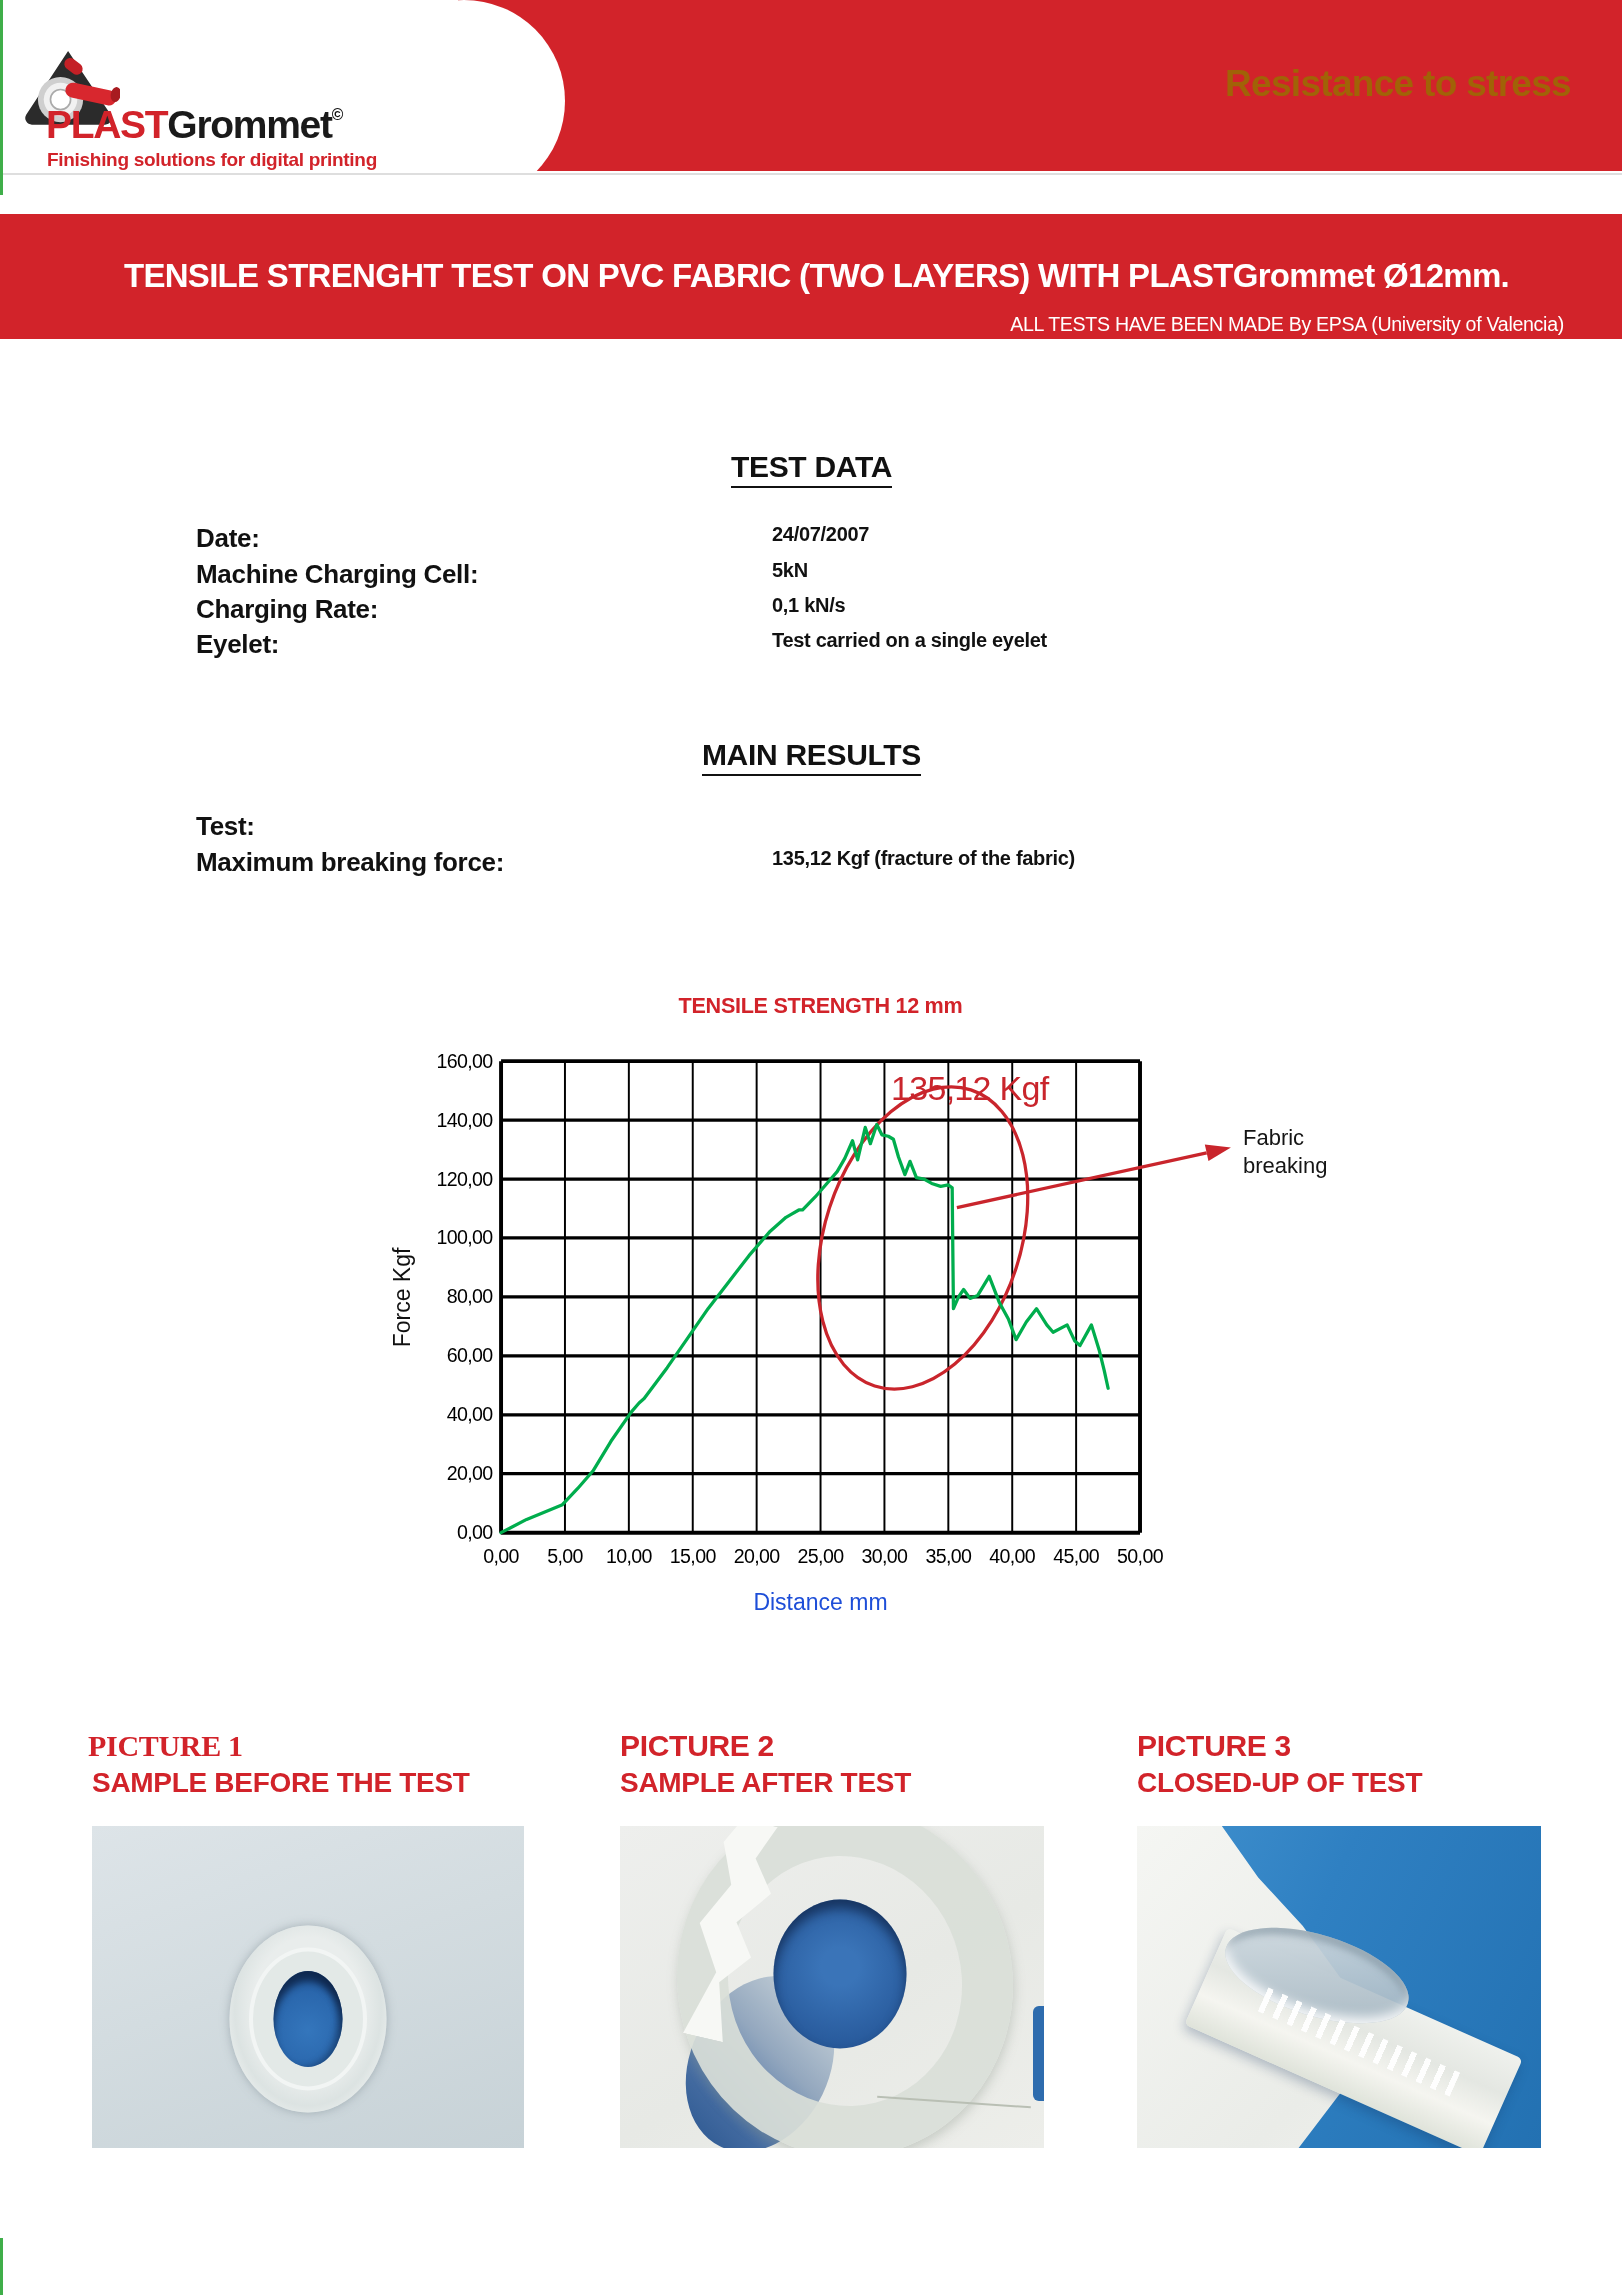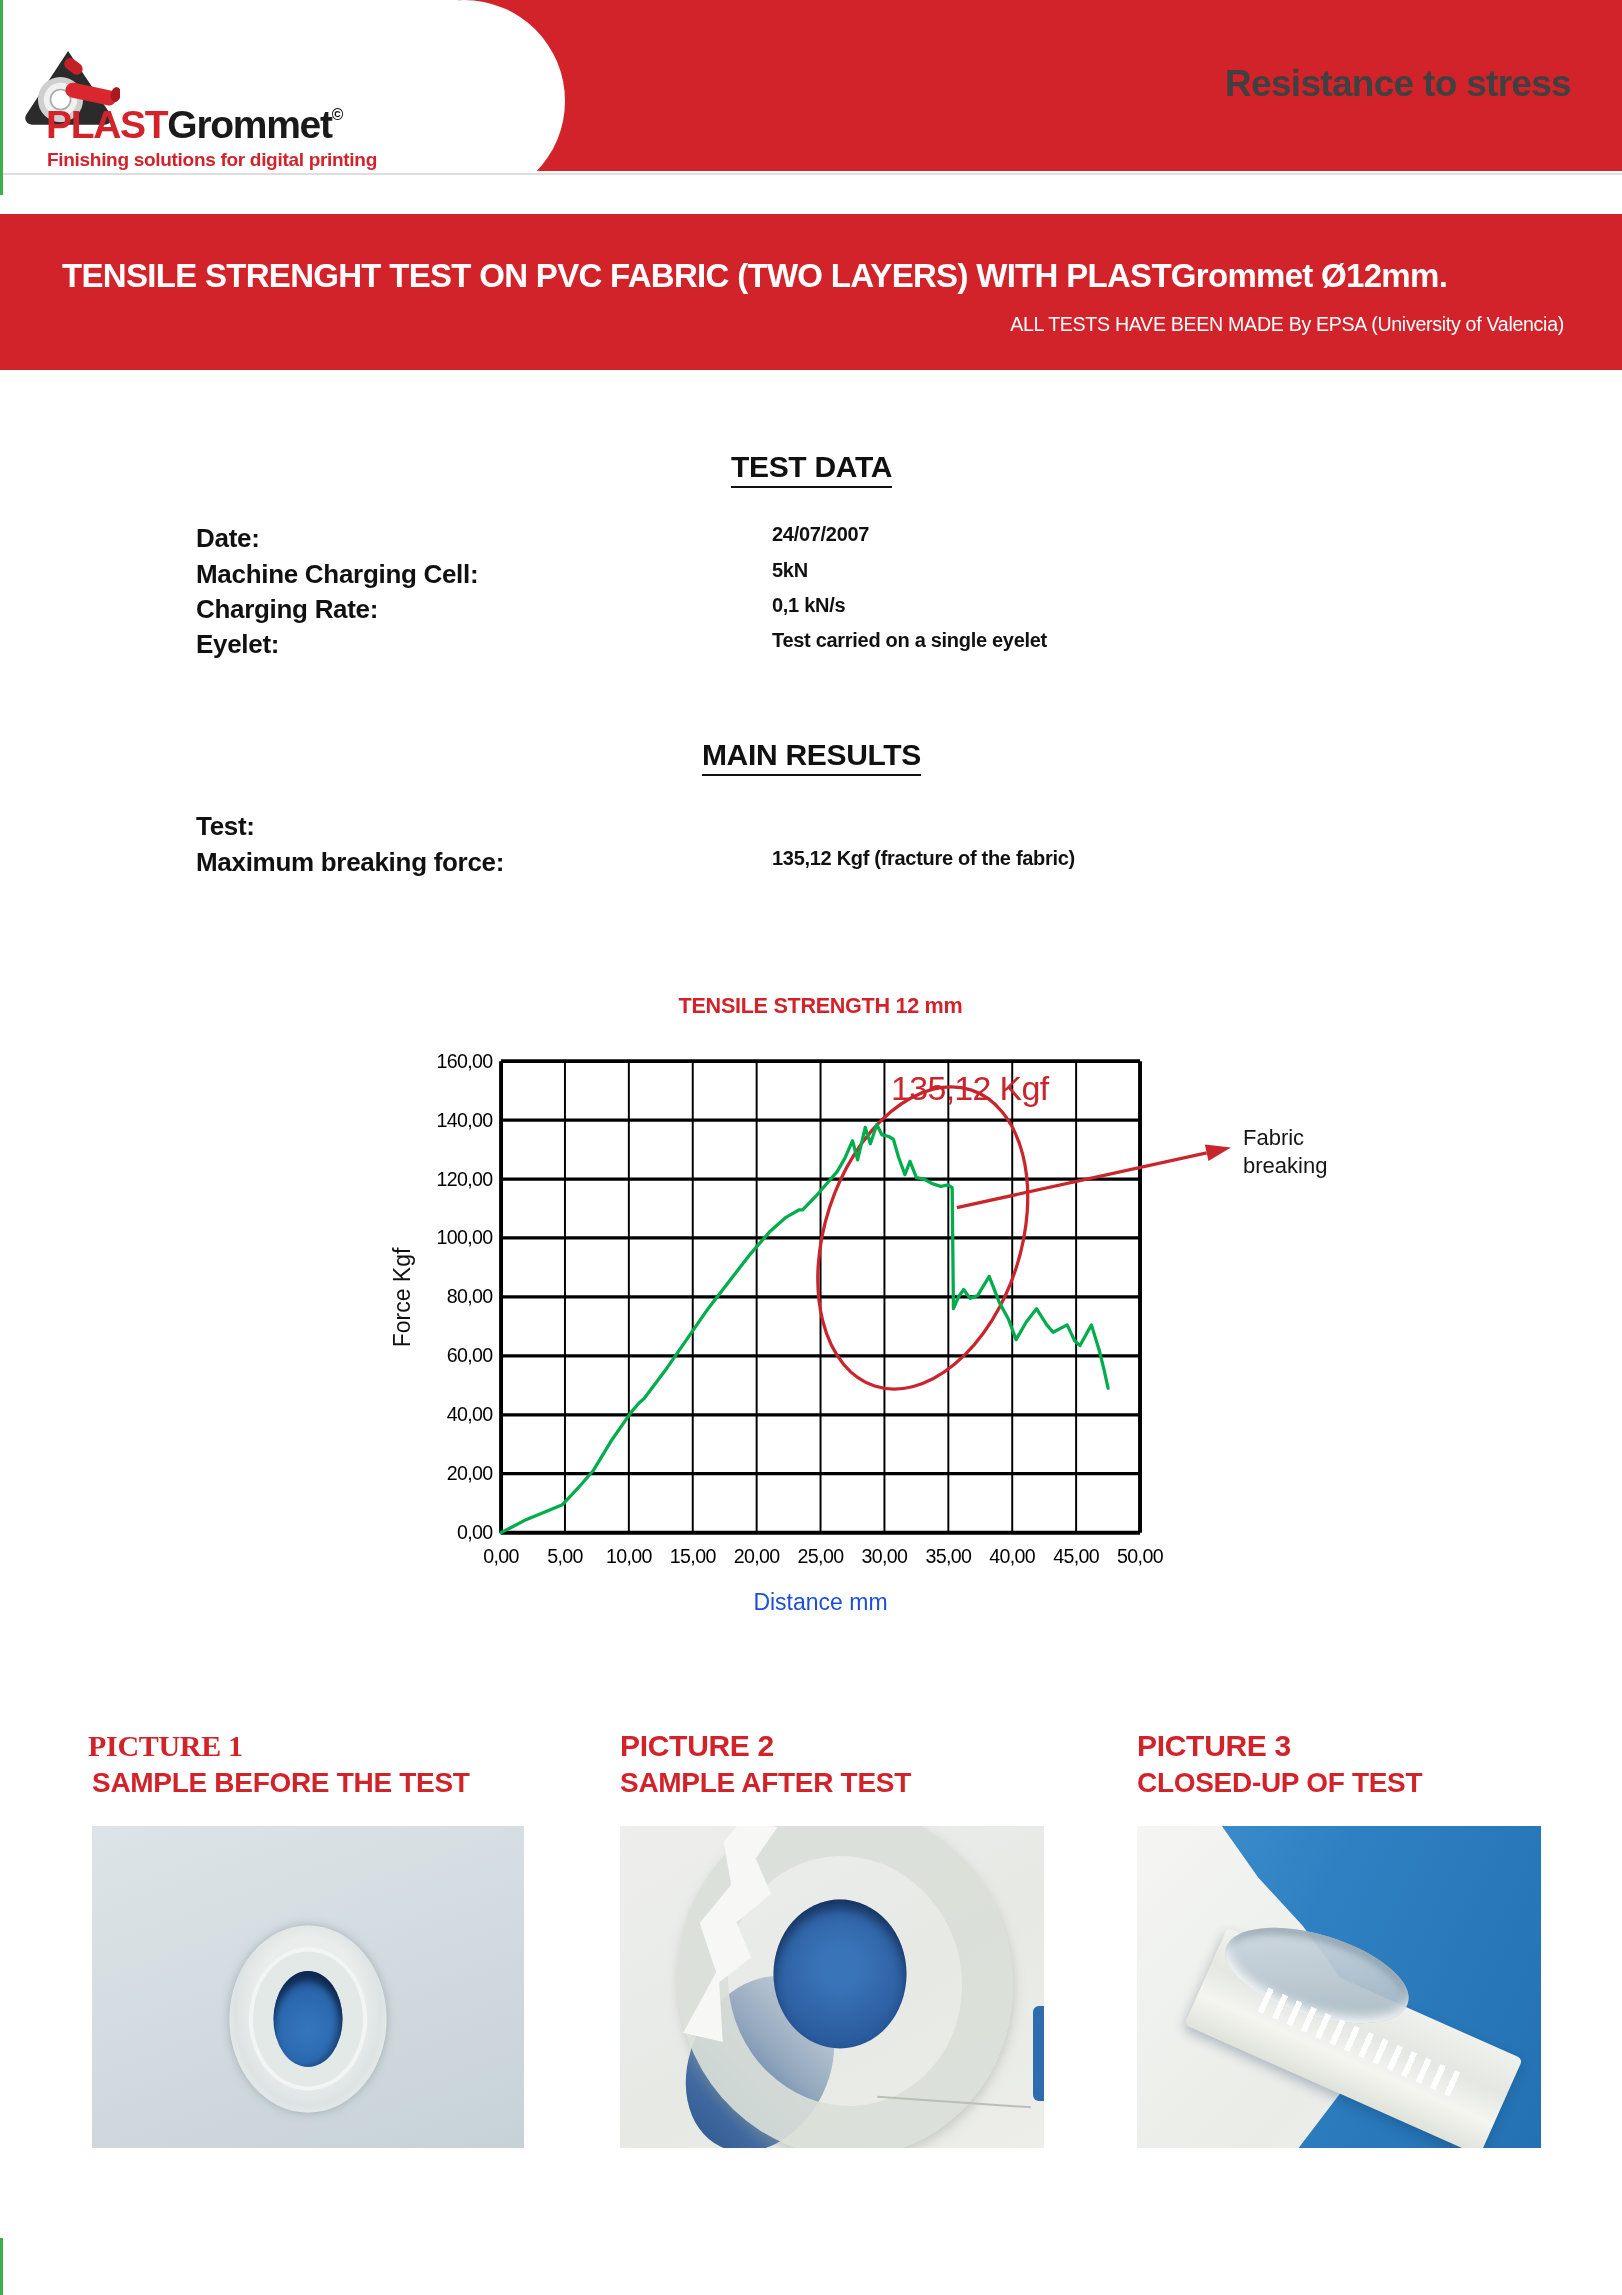--- a/index.html
+++ b/index.html
@@ -3,29 +3,29 @@
 <meta charset="utf-8">
 <style>
   html,body{margin:0;padding:0;background:#888;}
   #page{position:relative;width:1623px;height:2295px;background:#ffffff;
         font-family:"Liberation Sans", sans-serif;color:#111;overflow:hidden;}
 
   
   #header{position:absolute;left:0;top:0;width:1623px;height:173px;background:#fff;overflow:hidden;border-bottom:2px solid #dedede;}
   #header-red{position:absolute;left:458px;top:0;right:0;height:171px;background:#D2232A;}
   #header-curve{position:absolute;left:363px;top:0;width:202px;height:202px;border-radius:50%;background:#ffffff;}
-  #banner-text{position:absolute;right:52px;top:63px;font-size:37px;font-weight:bold;color:#404040;letter-spacing:-0.7px;}
+  #banner-text{position:absolute;right:52px;top:63px;font-size:37px;font-weight:bold;color:#a16207;letter-spacing:-0.7px;}
   #logo-triangle{position:absolute;left:21.6px;top:50px;}
   #brand{position:absolute;left:46px;top:105px;font-size:39px;font-weight:bold;letter-spacing:-1.3px;line-height:1;}
   #brand .red{color:#D2232A;} #brand .black{color:#1a1a1a;}
   #brand sup{font-size:15.7px;vertical-align:18.3px;}
   #tagline{position:absolute;left:47px;top:149px;font-size:19px;font-weight:bold;color:#D2232A;letter-spacing:-0.3px;}
 
   
-  #title-band{position:absolute;left:0;top:214px;width:1623px;height:156px;background:#D2232A;}
+  #title-band{position:absolute;left:0;top:214px;width:1623px;height:125px;background:#D2232A;text-align:center;}
   #band-title{position:absolute;left:62px;top:43px;right:52px;font-size:33px;font-weight:bold;color:#fff;letter-spacing:-0.7px;white-space:nowrap;}
   #band-subtitle{position:absolute;right:59px;top:99px;font-size:19.6px;font-weight:500;color:#fff;letter-spacing:-0.3px;}
 
   
   .section-heading{position:absolute;left:0;width:1623px;text-align:center;font-size:30px;font-weight:bold;letter-spacing:-0.3px;}
   .section-heading span{display:inline-block;border-bottom:2.6px solid #111;padding-bottom:2px;}
   .row-label{position:absolute;left:196px;font-size:26px;font-weight:bold;letter-spacing:-0.3px;}
   .row-value{position:absolute;left:772px;font-size:20px;font-weight:bold;letter-spacing:-0.3px;white-space:nowrap;}
 
   

